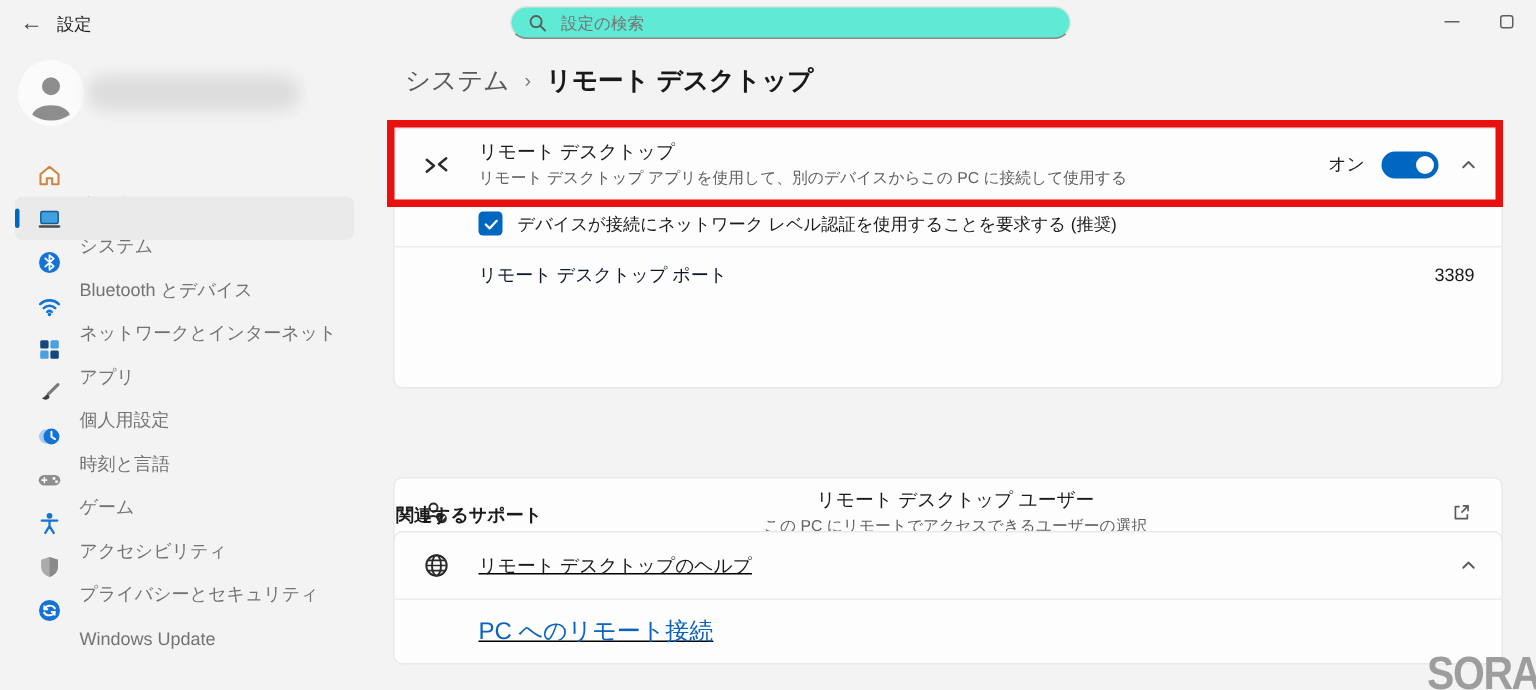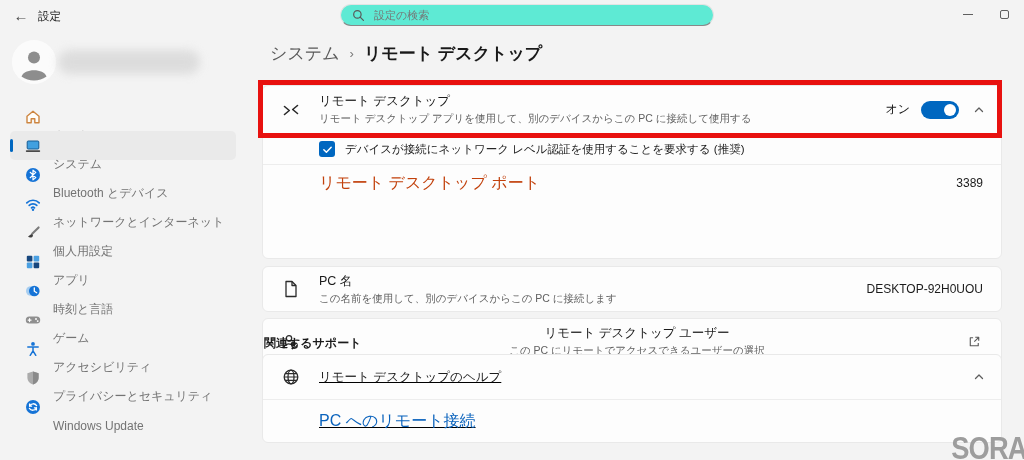--- a/index.html
+++ b/index.html
@@ -53,21 +53,21 @@
   .exp-header { height:47px; cursor:pointer; }
   .toggle-wrap { display:flex; align-items:center; gap:11px; flex:0 0 auto; }
   .toggle-label { font-size:12px; color:#1b1b1b; }
   .toggle { position:relative; width:38px; height:18px; border-radius:9px; background:#0067c0; cursor:pointer; }
   .toggle-knob { position:absolute; right:3px; top:3px; width:12px; height:12px; border-radius:50%; background:#ffffff; }
   .sub-row { border-top:1px solid #ededed; }
   .cb-row { height:31px; padding-left:56px; gap:10px; cursor:pointer; }
   .checkbox { width:16px; height:16px; border-radius:3px; background:#0067c0; display:flex; align-items:center; justify-content:center; flex:0 0 auto; cursor:pointer; }
   .cb-label { font-size:11.5px; color:#1b1b1b; }
   .port-row { height:37px; padding:0 18px 0 56px; }
-  .port-label { flex:1 1 auto; font-size:16px; color:#c2410c; }
+  .port-label { flex:1 1 auto; font-size:12px; color:#0f172a; }
 
   .card-pcname { top:236px; height:46px; }
   .card-pcname .t-value { padding-right:18px; }
   .card-users { top:288px; height:47px; cursor:pointer; }
   .ext-icon { width:15px; height:15px; margin:0 19px 0 12px; flex:0 0 auto; cursor:pointer; }
 
   .section-heading { position:absolute; left:2px; top:305px; font-size:12px; font-weight:bold; color:#1b1b1b; }
   .card-help { top:324px; height:89px;text-decoration:underline; }
   .help-header { height:44px; cursor:pointer; }
   .link-row { height:44px; border-top:1px solid #ededed; display:flex; align-items:center; padding-left:56px; }
@@ -155,37 +155,37 @@
               <path d="M6.5 11.9 A2.2 2.2 0 0 1 9.5 11.9" stroke="#1573d6" stroke-width="1.7" fill="none" stroke-linecap="round"></path>
               <circle cx="8" cy="13.7" r="1.2" fill="#1573d6"></circle>
             </svg>
         </span>
         <span class="nav-label">ネットワークとインターネット</span>
       </div>
 
       <div class="nav-item">
         <span class="nav-icon">
           <svg viewBox="0 0 16 16">
-              <path d="M13.6 2.4 L7.2 8.8" stroke="#7b7b7b" stroke-width="2.1" stroke-linecap="round"></path>
-              <path d="M7 9 c-1.9.2-2.1 1.9-4 2.4 1.3 1.7 4.2 1.5 5.1-.7 z" fill="#3f3f3f"></path>
-            </svg>
-        </span>
-        <span class="nav-label">個人用設定</span>
-      </div>
-
-      <div class="nav-item">
-        <span class="nav-icon">
-          <svg viewBox="0 0 16 16">
               <rect x="1.8" y="1.8" width="5.6" height="5.6" rx="1" fill="#17477e"></rect>
               <rect x="8.6" y="1.8" width="5.6" height="5.6" rx="1" fill="#4aa0e2"></rect>
               <rect x="1.8" y="8.6" width="5.6" height="5.6" rx="1" fill="#4aa0e2"></rect>
               <rect x="8.6" y="8.6" width="5.6" height="5.6" rx="1" fill="#17477e"></rect>
             </svg>
         </span>
         <span class="nav-label">アプリ</span>
+      </div>
+
+      <div class="nav-item">
+        <span class="nav-icon">
+          <svg viewBox="0 0 16 16">
+              <path d="M13.6 2.4 L7.2 8.8" stroke="#7b7b7b" stroke-width="2.1" stroke-linecap="round"></path>
+              <path d="M7 9 c-1.9.2-2.1 1.9-4 2.4 1.3 1.7 4.2 1.5 5.1-.7 z" fill="#3f3f3f"></path>
+            </svg>
+        </span>
+        <span class="nav-label">個人用設定</span>
       </div>
 
 
       <div class="nav-item">
         <span class="nav-icon">
           <svg viewBox="0 0 16 16">
               <circle cx="5.8" cy="8" r="4.8" fill="#a6cdf0"></circle>
               <circle cx="9.3" cy="8" r="5.3" fill="#1573d6"></circle>
               <path d="M9.3 4.8 v3.4 l2.4 1.5" stroke="#fff" stroke-width="1.3" fill="none" stroke-linecap="round"></path>
             </svg>
@@ -278,35 +278,20 @@
         </span>
         <span class="cb-label">デバイスが接続にネットワーク レベル認証を使用することを要求する (推奨)</span>
       </div>
 
       <div class="row sub-row port-row">
         <span class="port-label">リモート デスクトップ ポート</span>
         <span class="t-value">3389</span>
       </div>
     </div>
 
-    <div class="card card-pcname">
-      <div class="row" style="height:100%;">
-        <span class="setting-icon">
-          <svg viewBox="0 0 20 20">
-              <path d="M5 2.5 H11 L15 6.5 V17.5 H5 Z" fill="none" stroke="#2b2b2b" stroke-width="1.3" stroke-linejoin="round"></path>
-              <path d="M11 2.5 V6.5 H15" fill="none" stroke="#2b2b2b" stroke-width="1.3" stroke-linejoin="round"></path>
-            </svg>
-        </span>
-        <div class="txtcol">
-          <span class="t-title">PC 名</span>
-          <span class="t-desc">この名前を使用して、別のデバイスからこの PC に接続します</span>
-        </div>
-        <span class="t-value">DESKTOP-92H0UOU</span>
-      </div>
-    </div>
 
     <div class="card card-users">
       <div class="row" style="height:100%;text-align:center;">
         <span class="setting-icon">
           <svg viewBox="0 0 20 20">
               <circle cx="8" cy="6.3" r="2.7" fill="none" stroke="#2b2b2b" stroke-width="1.3"></circle>
               <path d="M3 15.8 c0-3.2 4.2-4.6 6.8-3.4" fill="none" stroke="#2b2b2b" stroke-width="1.3" stroke-linecap="round"></path>
               <circle cx="13.6" cy="13.6" r="3.3" fill="#2b2b2b"></circle>
               <path d="M12 13.6 l1.2 1.2 2.1-2.3" stroke="#fff" stroke-width="1.1" fill="none" stroke-linecap="round" stroke-linejoin="round"></path>
             </svg>

